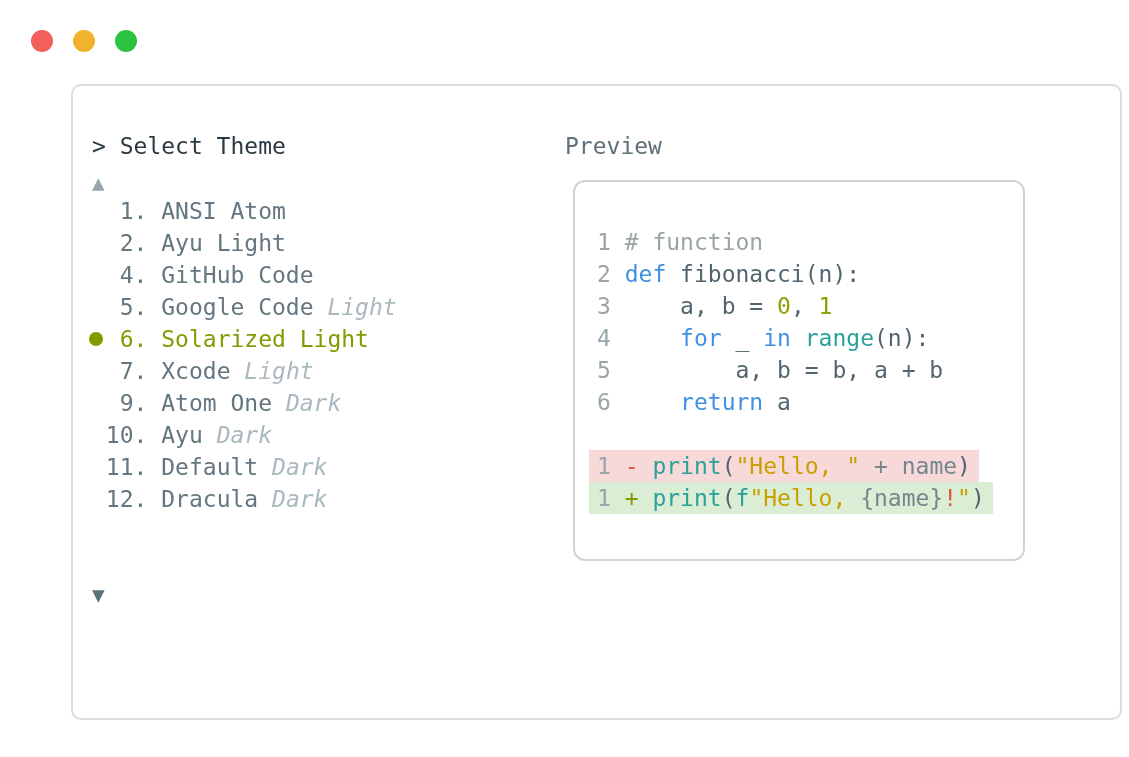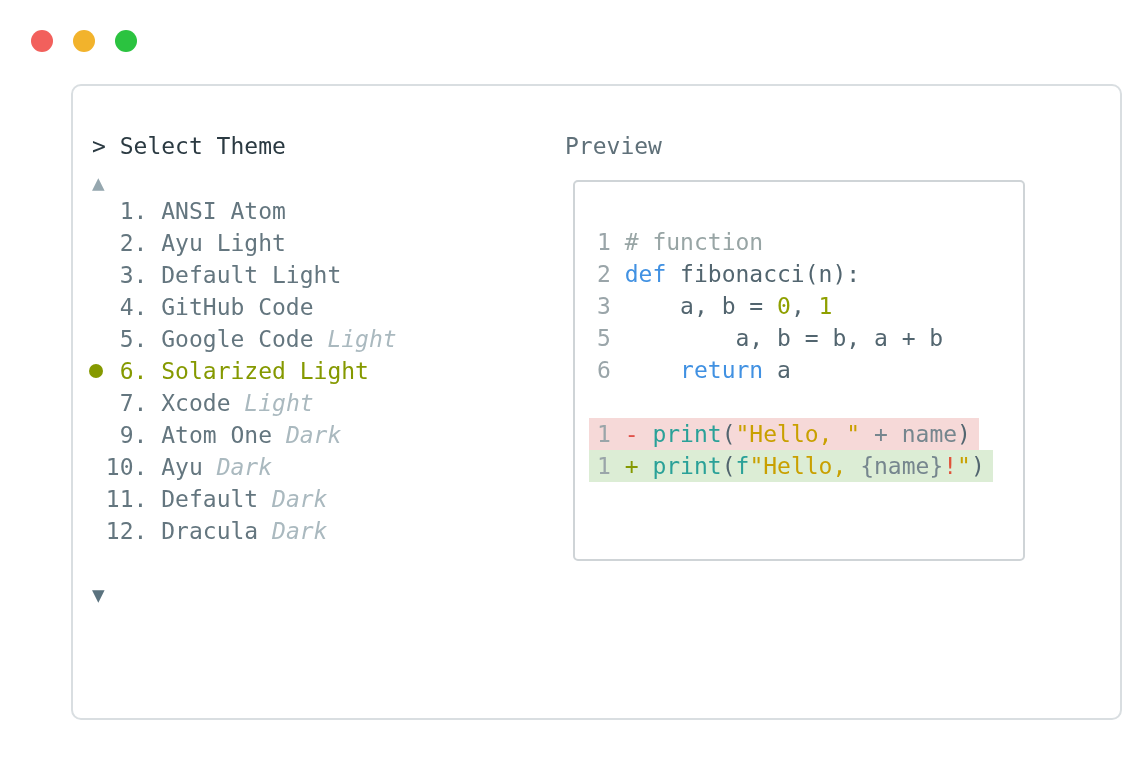--- a/index.html
+++ b/index.html
@@ -31,21 +31,21 @@
   .preview-label{position:absolute;left:492px;top:44px;height:32px;line-height:32px;color:var(--label);}
   .scroll-up{position:absolute;left:19px;top:81px;height:32px;line-height:32px;color:var(--up);font-size:21px;}
   .scroll-down{position:absolute;left:19px;top:493px;height:32px;line-height:32px;color:var(--down);font-size:21px;}
   .theme-list{position:absolute;left:19px;top:109px;}
   .trow{position:relative;height:32px;line-height:32px;white-space:pre;}
   .bullet{position:absolute;left:-3px;top:9px;width:14px;height:14px;border-radius:50%;background:var(--sel);}
   .hint{position:absolute;left:19px;top:554px;height:32px;line-height:32px;white-space:pre;color:var(--hint);}
 
   .preview-box{
     position:absolute;left:500px;top:94px;width:452px;height:381px;
-    border:2px solid var(--box-border);border-radius:5px;background:#fff;box-sizing:border-box;
+    border:2px solid var(--box-border);border-radius:12px;background:#fff;box-sizing:border-box;
   }
   .code{position:absolute;left:22px;top:44px;}
   .code-line{height:32px;line-height:32px;white-space:pre;}
   .diff-first{margin-top:32px;}
   .diffbg{display:inline-block;height:32px;padding:0 8px;margin-left:-8px;}
   .diffbg.removed{background:var(--removed-bg);}
   .diffbg.added{background:var(--added-bg);}
 
   .c-item{color:var(--item);} .c-dim{color:var(--dim);font-style:italic;} .c-sel{color:var(--sel);}
   .c-lineno{color:var(--lineno);} .c-comment{color:var(--comment);}
@@ -65,38 +65,38 @@
   </div>
 
   <div class="panel">
     <div class="prompt">&gt; Select Theme</div>
     <div class="preview-label">Preview</div>
 
     <div class="scroll-up">▲</div>
     <div class="theme-list" id="theme-list">
         <div class="trow"><span class="c-item">  1. </span><span class="c-item">ANSI Atom</span></div>
         <div class="trow"><span class="c-item">  2. </span><span class="c-item">Ayu Light</span></div>
-        <div class="trow"><span class="c-item">  3. </span><span class="c-item">Default Light</span></div>
         <div class="trow"><span class="c-item">  4. </span><span class="c-item">GitHub Code</span></div>
         <div class="trow"><span class="c-item">  5. </span><span class="c-item">Google Code </span><span class="c-dim">Light</span></div>
         <div class="trow"><span class="bullet"></span><span class="c-sel">  6. </span><span class="c-sel">Solarized Light</span></div>
         <div class="trow"><span class="c-item">  7. </span><span class="c-item">Xcode </span><span class="c-dim">Light</span></div>
         <div class="trow"><span class="c-item">  9. </span><span class="c-item">Atom One </span><span class="c-dim">Dark</span></div>
         <div class="trow"><span class="c-item"> 10. </span><span class="c-item">Ayu </span><span class="c-dim">Dark</span></div>
         <div class="trow"><span class="c-item"> 11. </span><span class="c-item">Default </span><span class="c-dim">Dark</span></div>
         <div class="trow"><span class="c-item"> 12. </span><span class="c-item">Dracula </span><span class="c-dim">Dark</span></div>
       </div>
     <div class="scroll-down">▼</div>
 
 
     <div class="preview-box">
       <div class="code" id="code-block">
           <div class="code-line"><span class="c-lineno">1 </span><span class="c-comment"># function</span></div>
           <div class="code-line"><span class="c-lineno">2 </span><span class="c-kw">def</span><span class="c-fg"> fibonacci(n):</span></div>
           <div class="code-line"><span class="c-lineno">3 </span><span class="c-fg">    a, b = </span><span class="c-num">0</span><span class="c-fg">, </span><span class="c-num">1</span></div>
+          <div class="code-line"><span class="c-lineno">4 </span><span class="c-fg">    </span><span class="c-kw">for</span><span class="c-fg"> _ </span><span class="c-kw">in</span><span class="c-fg"> </span><span class="c-fn">range</span><span class="c-fg">(n):</span></div>
           <div class="code-line"><span class="c-lineno">5 </span><span class="c-fg">        a, b = b, a + b</span></div>
           <div class="code-line"><span class="c-lineno">6 </span><span class="c-fg">    </span><span class="c-kw">return</span><span class="c-fg"> a</span></div>
           <div class="code-line diff-first"><span class="diffbg removed"><span class="c-lineno">1 </span><span class="c-minus">- </span><span class="c-fn">print</span><span class="c-fg">(</span><span class="c-str">"Hello, "</span><span class="c-fg2"> + name</span><span class="c-fg">)</span></span></div>
           <div class="code-line"><span class="diffbg added"><span class="c-lineno">1 </span><span class="c-plus">+ </span><span class="c-fn">print</span><span class="c-fg">(</span><span class="c-fn">f</span><span class="c-str">"Hello, </span><span class="c-fg2">{name}</span><span class="c-bang">!</span><span class="c-str">"</span><span class="c-fg">)</span></span></div>
         </div>
     </div>
   </div>
 
 </div>
 

